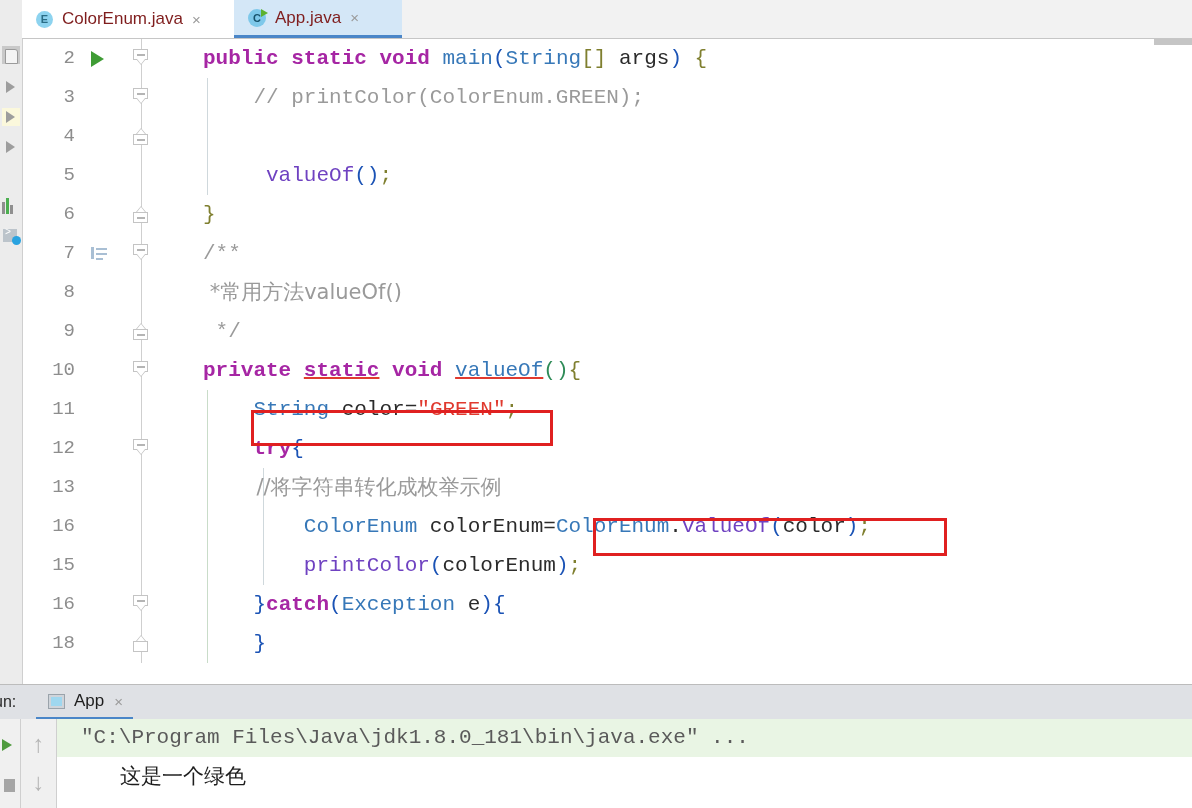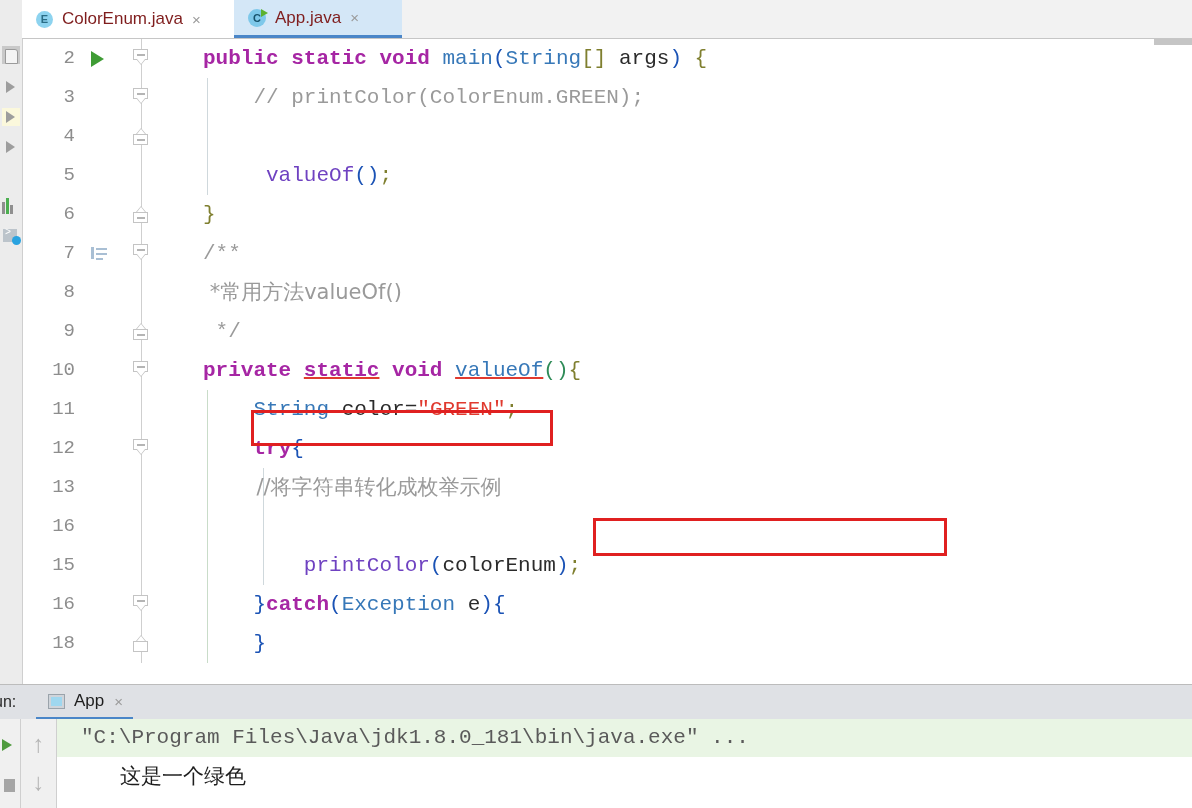--- a/index.html
+++ b/index.html
@@ -656,20 +656,21 @@
         <div class="code cmt cjk">        //将字符串转化成枚举示例</div>
       </div>
 
       <div class="row">
         <div class="lineno">16</div>
         <div class="foldcol">
             <div class="foldline"></div>
           </div>
         <div class="iguide g1 green"></div>
         <div class="iguide g2"></div>
+        <div class="code"><span class="pln">        </span><span class="typ">ColorEnum</span><span class="pln"> colorEnum=</span><span class="typ">ColorEnum</span><span class="pln">.</span><span class="fld">valueOf</span><span class="brk1">(</span><span class="pln">color</span><span class="brk1">)</span><span class="brk2">;</span></div>
       </div>
 
       <div class="row">
         <div class="lineno">15</div>
         <div class="foldcol">
             <div class="foldline"></div>
           </div>
         <div class="iguide g1 green"></div>
         <div class="iguide g2"></div>
         <div class="code"><span class="pln">        </span><span class="fld">printColor</span><span class="brk1">(</span><span class="pln">colorEnum</span><span class="brk1">)</span><span class="brk2">;</span></div>

